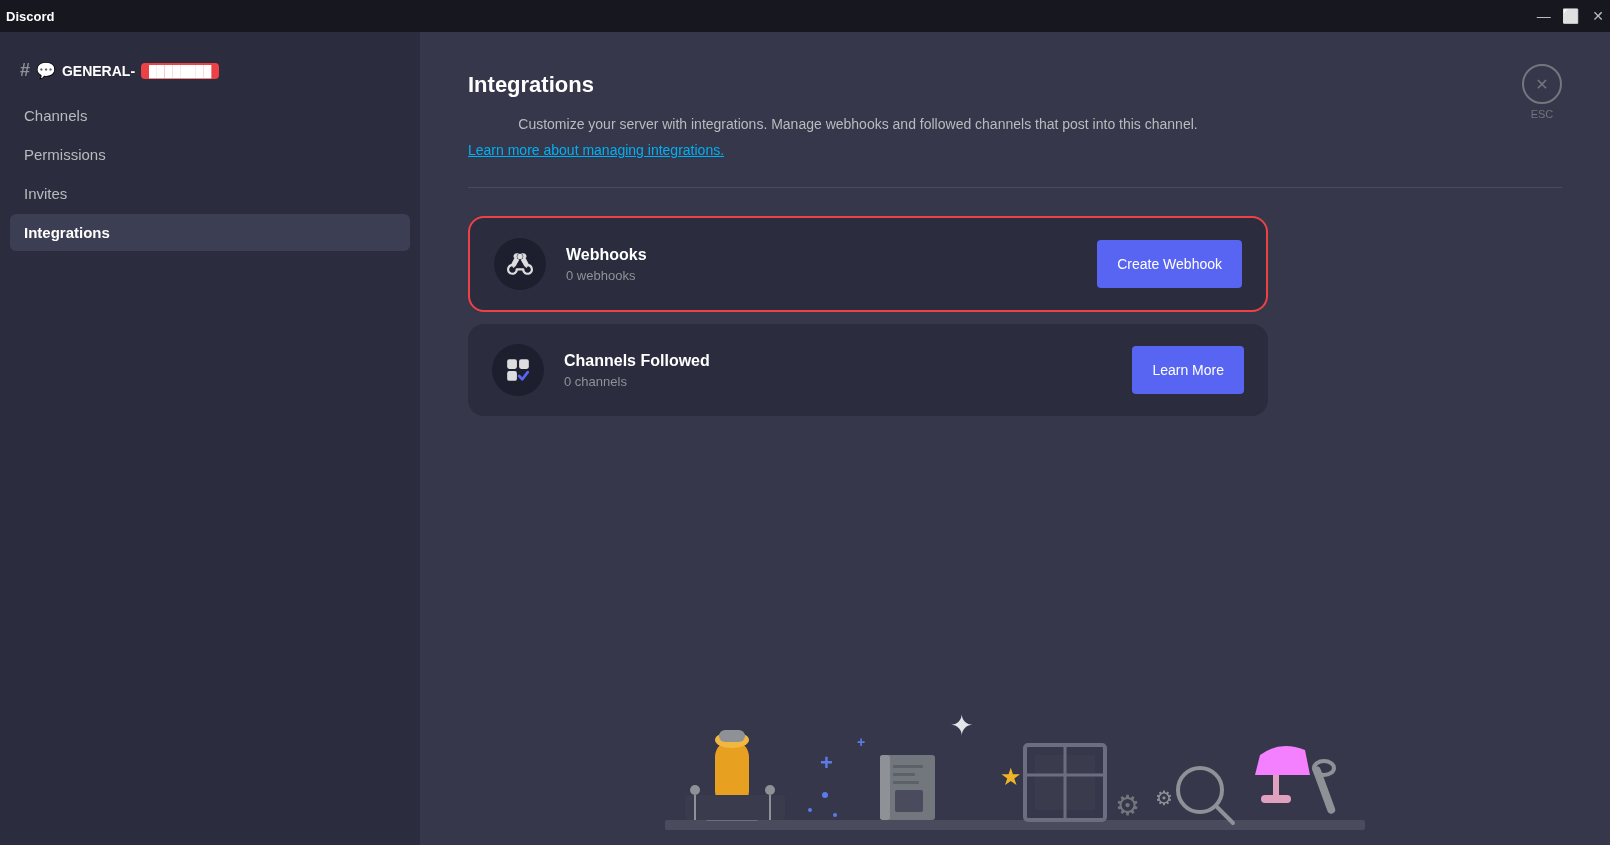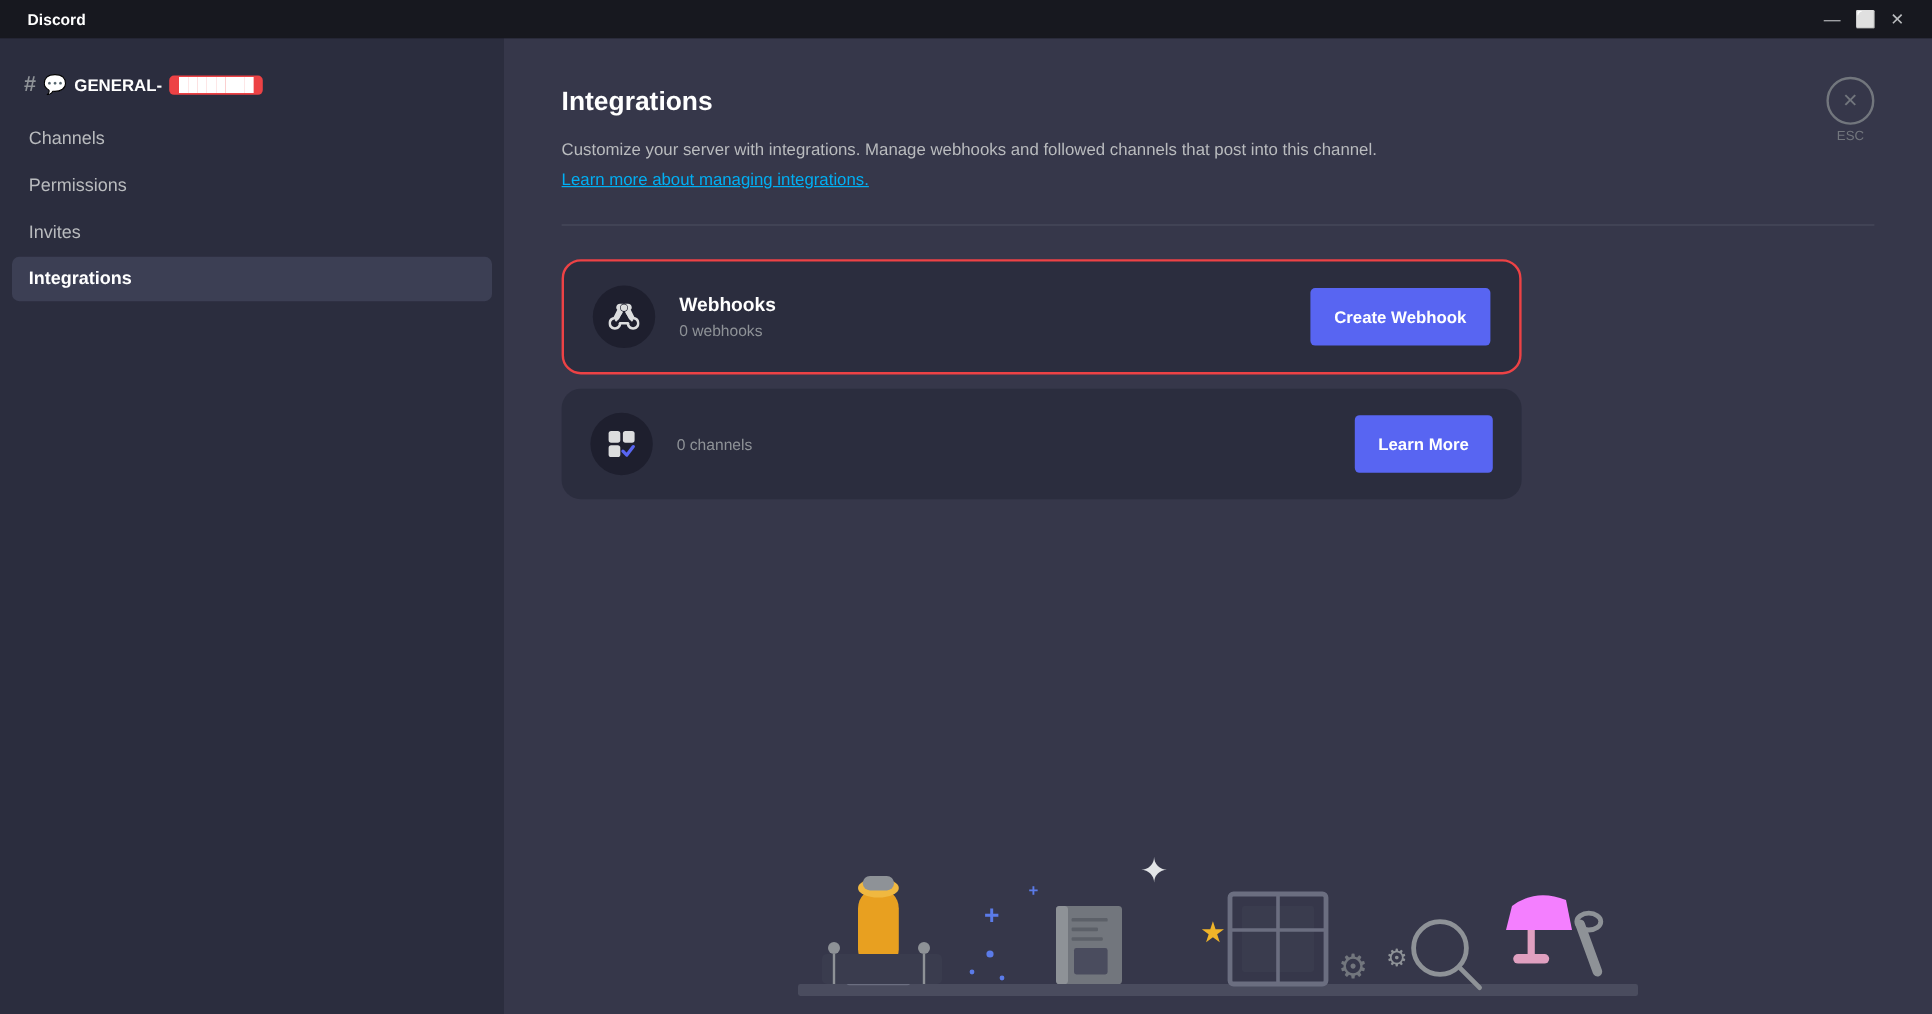--- a/index.html
+++ b/index.html
@@ -10,21 +10,21 @@
       font-family: 'Segoe UI', sans-serif;
       overflow: hidden;
       color: #dcddde;
     }
     .titlebar {
       height: 32px;
       background: #17181f;
       display: flex;
       align-items: center;
       justify-content: space-between;
-      padding: 0 23px;
+      padding: 0 6px;
       user-select: none;
       gap: 23px;
     }
     .titlebar-title {
       color: #ffffff;
       font-size: 13px;
       font-weight: 600;
     }
     .titlebar-controls {
       display: flex;
@@ -108,20 +108,21 @@
       font-weight: 700;
       color: #ffffff;
       margin-bottom: 16px;
     }
     .description {
       font-size: 14px;
       color: #b9bbbe;
       line-height: 1.5;
       max-width: 780px;
       margin-bottom: 6px;
+      text-align: center;
     }
     .learn-link {
       color: #00b0f4;
       text-decoration: underline;
       font-size: 14px;
       cursor: pointer;
     }
     .section-divider {
       border: none;
       border-top: 1px solid #4a4c5e;
@@ -162,21 +163,21 @@
     }
     .card-subtitle {
       font-size: 13px;
       color: #8e9297;
     }
     .card-action-btn {
       padding: 16px 20px;
       border-radius: 4px;
       border: none;
       font-size: 14px;
-      font-weight: 700;
+      font-weight: 400;
       cursor: pointer;
       white-space: nowrap;
       flex-shrink: 0;
     }
     .btn-primary {
       background: #5865f2;
       color: #ffffff;
     }
     
     .esc-button {
@@ -298,20 +299,21 @@
       <div class="card-icon-wrap">
 
         <svg width="26" height="26" viewBox="0 0 24 24" fill="none" xmlns="http://www.w3.org/2000/svg">
           <rect x="2" y="2" width="9" height="9" rx="2" fill="#dcddde"></rect>
           <rect x="13" y="2" width="9" height="9" rx="2" fill="#dcddde"></rect>
           <rect x="2" y="13" width="9" height="9" rx="2" fill="#dcddde"></rect>
           <path d="M13 17.5L16 20.5L21 14" stroke="#5865f2" stroke-width="2.5" stroke-linecap="round" stroke-linejoin="round"></path>
         </svg>
       </div>
       <div class="card-info">
+        <div class="card-title">Channels Followed</div>
         <div class="card-subtitle">0 channels</div>
       </div>
       <button class="card-action-btn btn-primary">Learn More</button>
     </div>
 
     
     <div class="illustration-area">
       <svg width="700" height="180" viewBox="0 0 700 180">
 
         <rect x="0" y="155" width="700" height="10" rx="2" fill="#4a4c5e"></rect>

